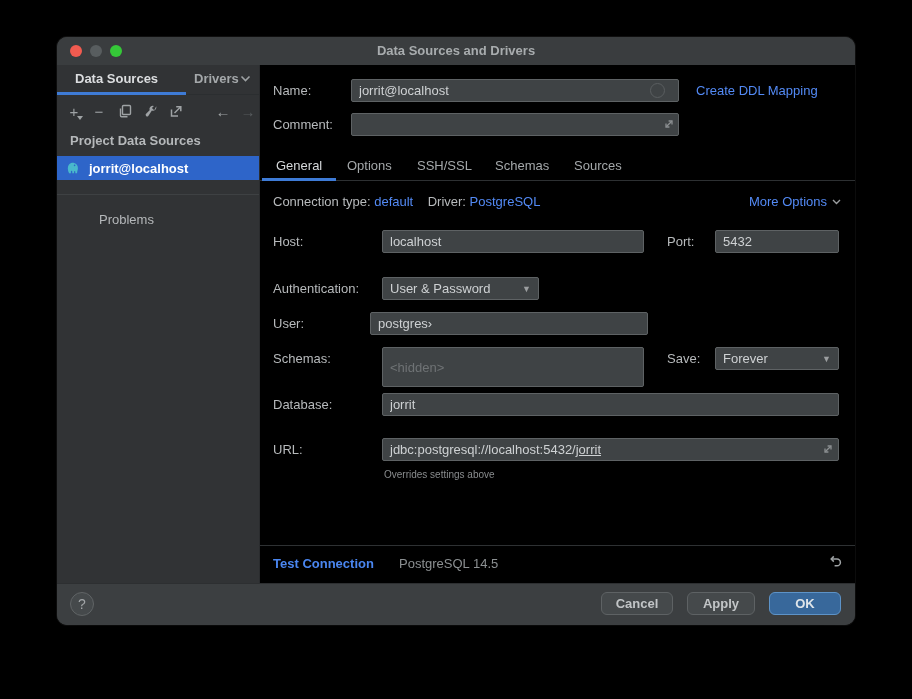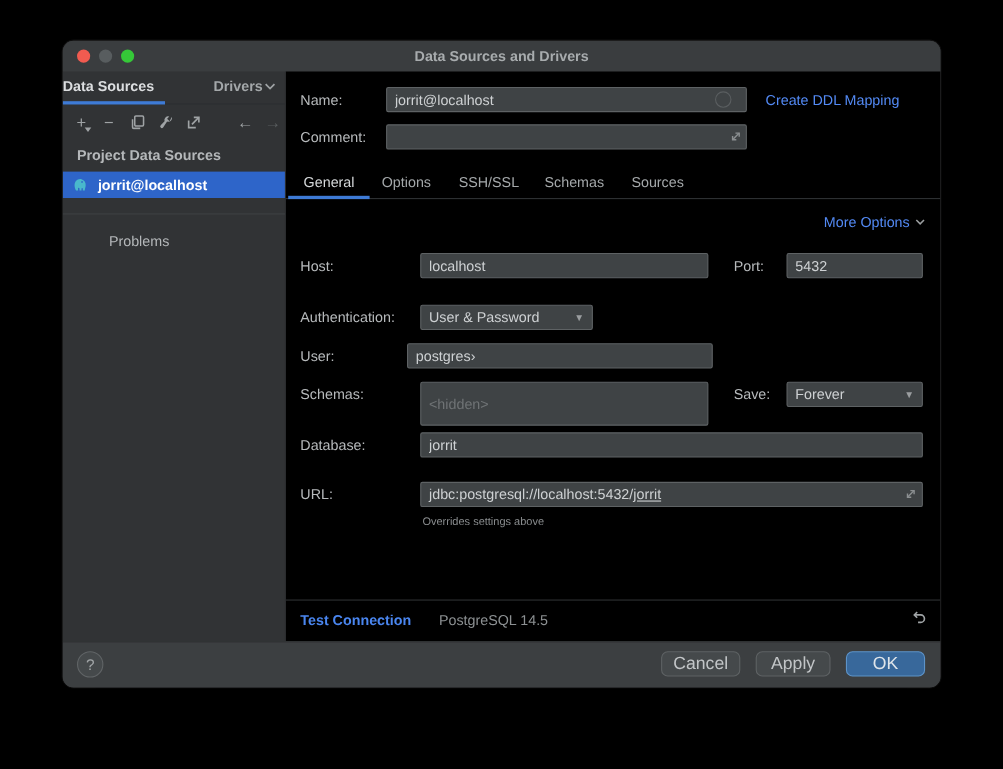--- a/index.html
+++ b/index.html
@@ -23,21 +23,21 @@
   
   .main { flex:1 1 auto; display:flex; min-height:0; }
   .sidebar { width:203px; flex:0 0 203px; background:#313335; position:relative;
              border-right:1px solid #2a2c2e; }
   .rightpanel { flex:1 1 auto; position:relative; background:#000000;text-decoration:underline; }
   
   .side-tabs { position:absolute; left:0; top:0; right:0; height:30px;
                border-bottom:1px solid #2b2e30; }
   .side-tab { position:absolute; top:0; height:30px; line-height:28px; font-size:13px;
               font-weight:bold; }
-  .side-tab.active { left:0; padding:0 0; color:#dcdee0; }
+  .side-tab.active { left:0; padding:0 18px; color:#dcdee0; }
   .side-tab.active::after { content:""; position:absolute; left:0; right:-10px; bottom:0;
               height:3px; background:#3e7bd6; }
   .side-tab.inactive { left:127px; padding:0 10px; color:#a4a8aa; }
   .side-chevron { position:absolute; right:8px; top:10px; }
   
   .toolbar { position:absolute; left:0; top:33px; right:0; height:26px; }
   .tbtn { position:absolute; top:3px; width:20px; height:20px; display:flex;
           align-items:center; justify-content:center; color:#9fa3a5; font-size:15px; }
   .tbtn svg { display:block; }
   .plus-caret { position:absolute; right:1px; bottom:1px; width:0; height:0;
@@ -97,22 +97,22 @@
                color:#4a86f0; cursor:pointer; }
   .drv-version { position:absolute; left:139px; top:491px; font-size:13px; color:#8c9092; }
   .undo-btn { position:absolute; right:12px; top:488px; }
   
   .bottombar { flex:0 0 42px; background:#3c3f41; border-top:1px solid #2d2f31;
                position:relative; }
   .help { position:absolute; left:13px; top:8px; width:24px; height:24px; border-radius:50%;
           border:1px solid #606466; color:#a2a6a8; font-size:14px; text-align:center;
           line-height:22px; background:#45494b; }
   .btns { position:absolute; right:14px; top:8px; display:flex; gap:14px; }
-  .btn { height:23px; border-radius:6px; font-size:16px; display:flex; align-items:center;
-         justify-content:center; font-family:"Liberation Sans", sans-serif; }
+  .btn { height:23px; border-radius:6px; font-size:13px; display:flex; align-items:center;
+         justify-content:center; font-family:"Liberation Sans", sans-serif;font-weight:bold; }
   .btn.plain { background:#45494b; border:1px solid #5e6264; color:#c2c5c7; width:72px; }
   .btn.plain.apply { width:68px; }
   .btn.primary { background:#38689b; border:1px solid #5d93c8; color:#dfe5ea; width:72px; }
   svg.ic { display:block; }
 </style>
 </head>
 <body>
 
 <div class="window">
 
@@ -199,20 +199,27 @@
       </span>
 
       <div class="tabs">
         <div class="tab active" style="left:2px;">General</div>
         <div class="tab" style="left:73px;">Options</div>
         <div class="tab" style="left:143px;">SSH/SSL</div>
         <div class="tab" style="left:221px;">Schemas</div>
         <div class="tab" style="left:300px;">Sources</div>
       </div>
 
+      <div class="conn-row">
+        <span>Connection type:</span>
+        <span class="lnk">default</span>
+        &nbsp;&nbsp;
+        <span>Driver:</span>
+        <span class="lnk">PostgreSQL</span>
+      </div>
       <div class="more-opts">
         <span>More Options</span>
         <svg class="ic" width="9" height="6" viewBox="0 0 9 6">
             <polyline points="1,1 4.5,4.5 8,1" fill="none" stroke="#9b9ea0" stroke-width="1.4"></polyline>
           </svg>
       </div>
 
       <div class="flabel" style="top:169px;">Host:</div>
       <input class="field" style="position: absolute; left: 122px; top: 165px; width: 262px; height: 23px;" value="localhost">
       <div class="flabel" style="left:407px; top:169px;">Port:</div>

